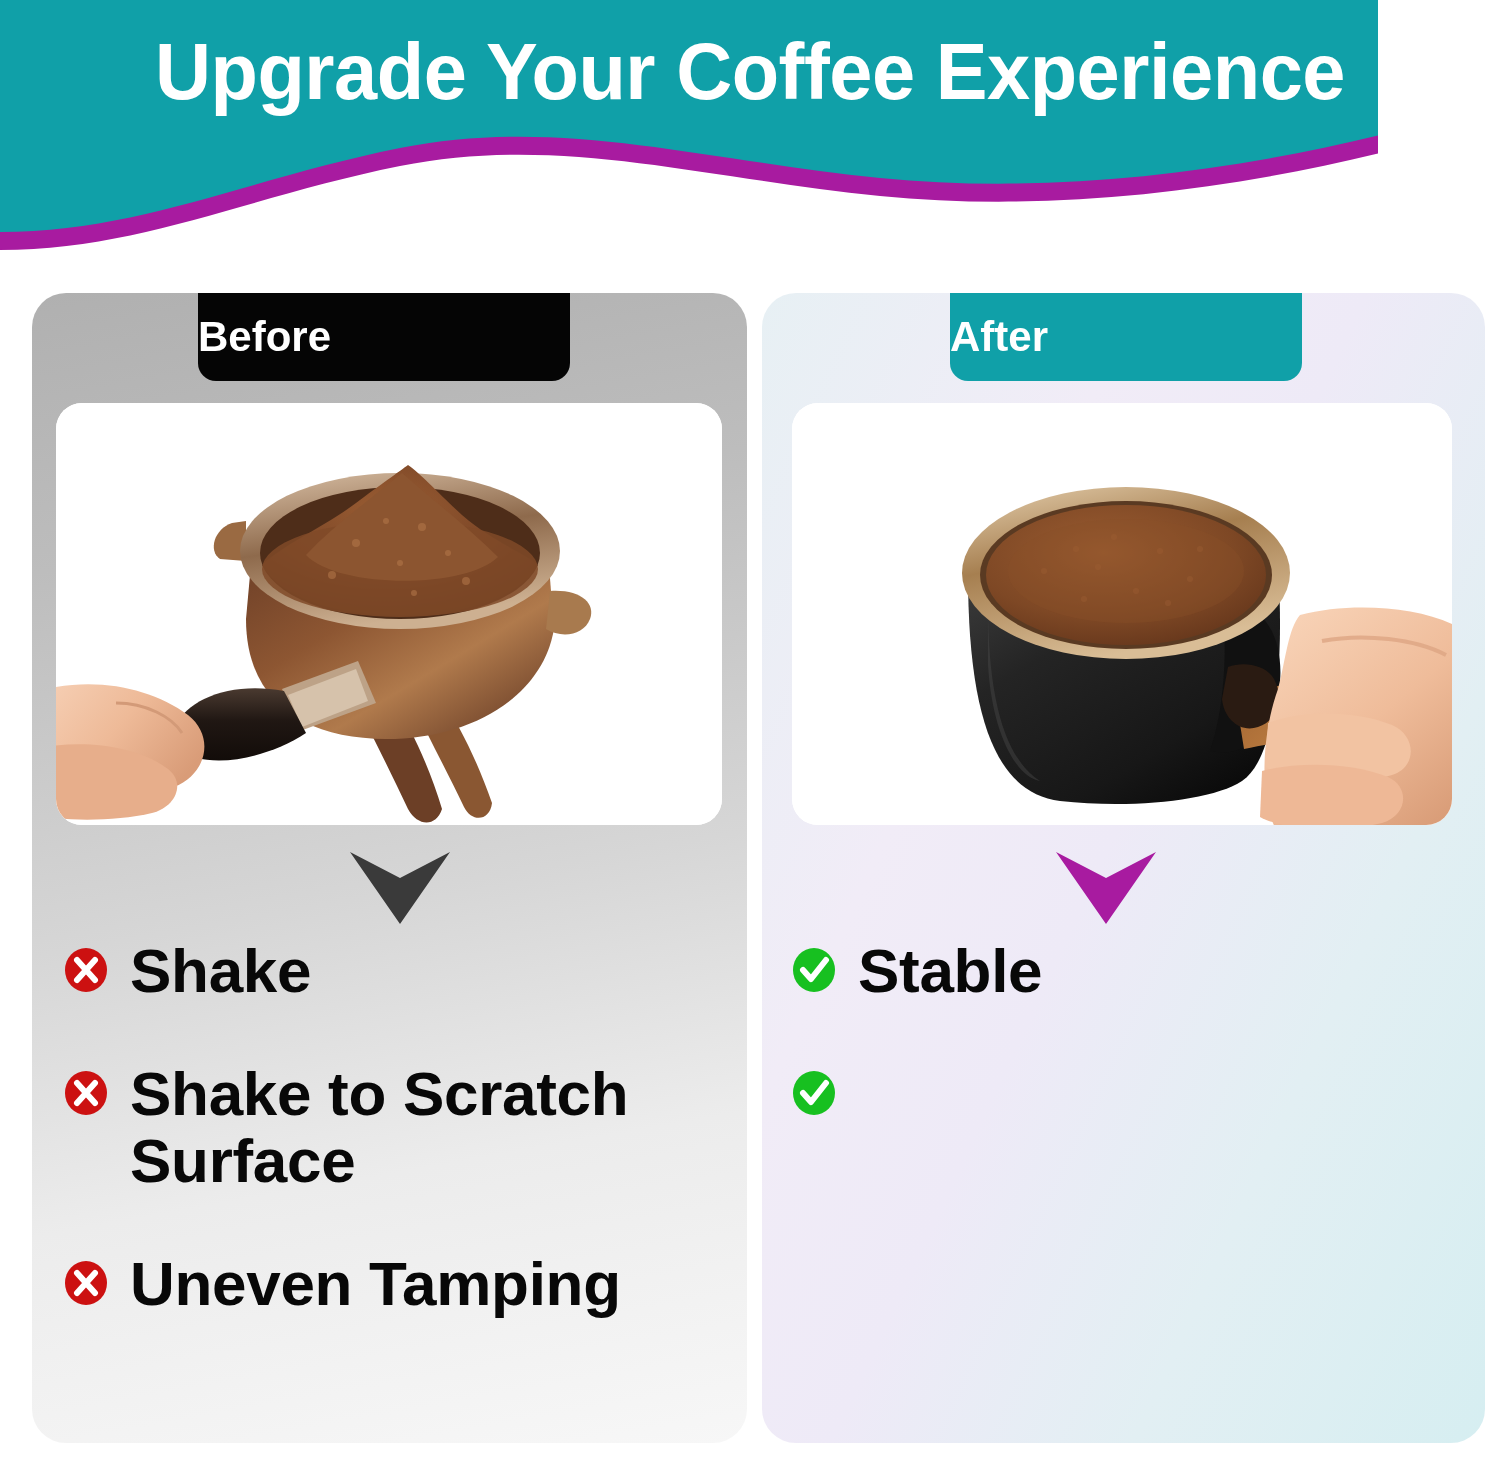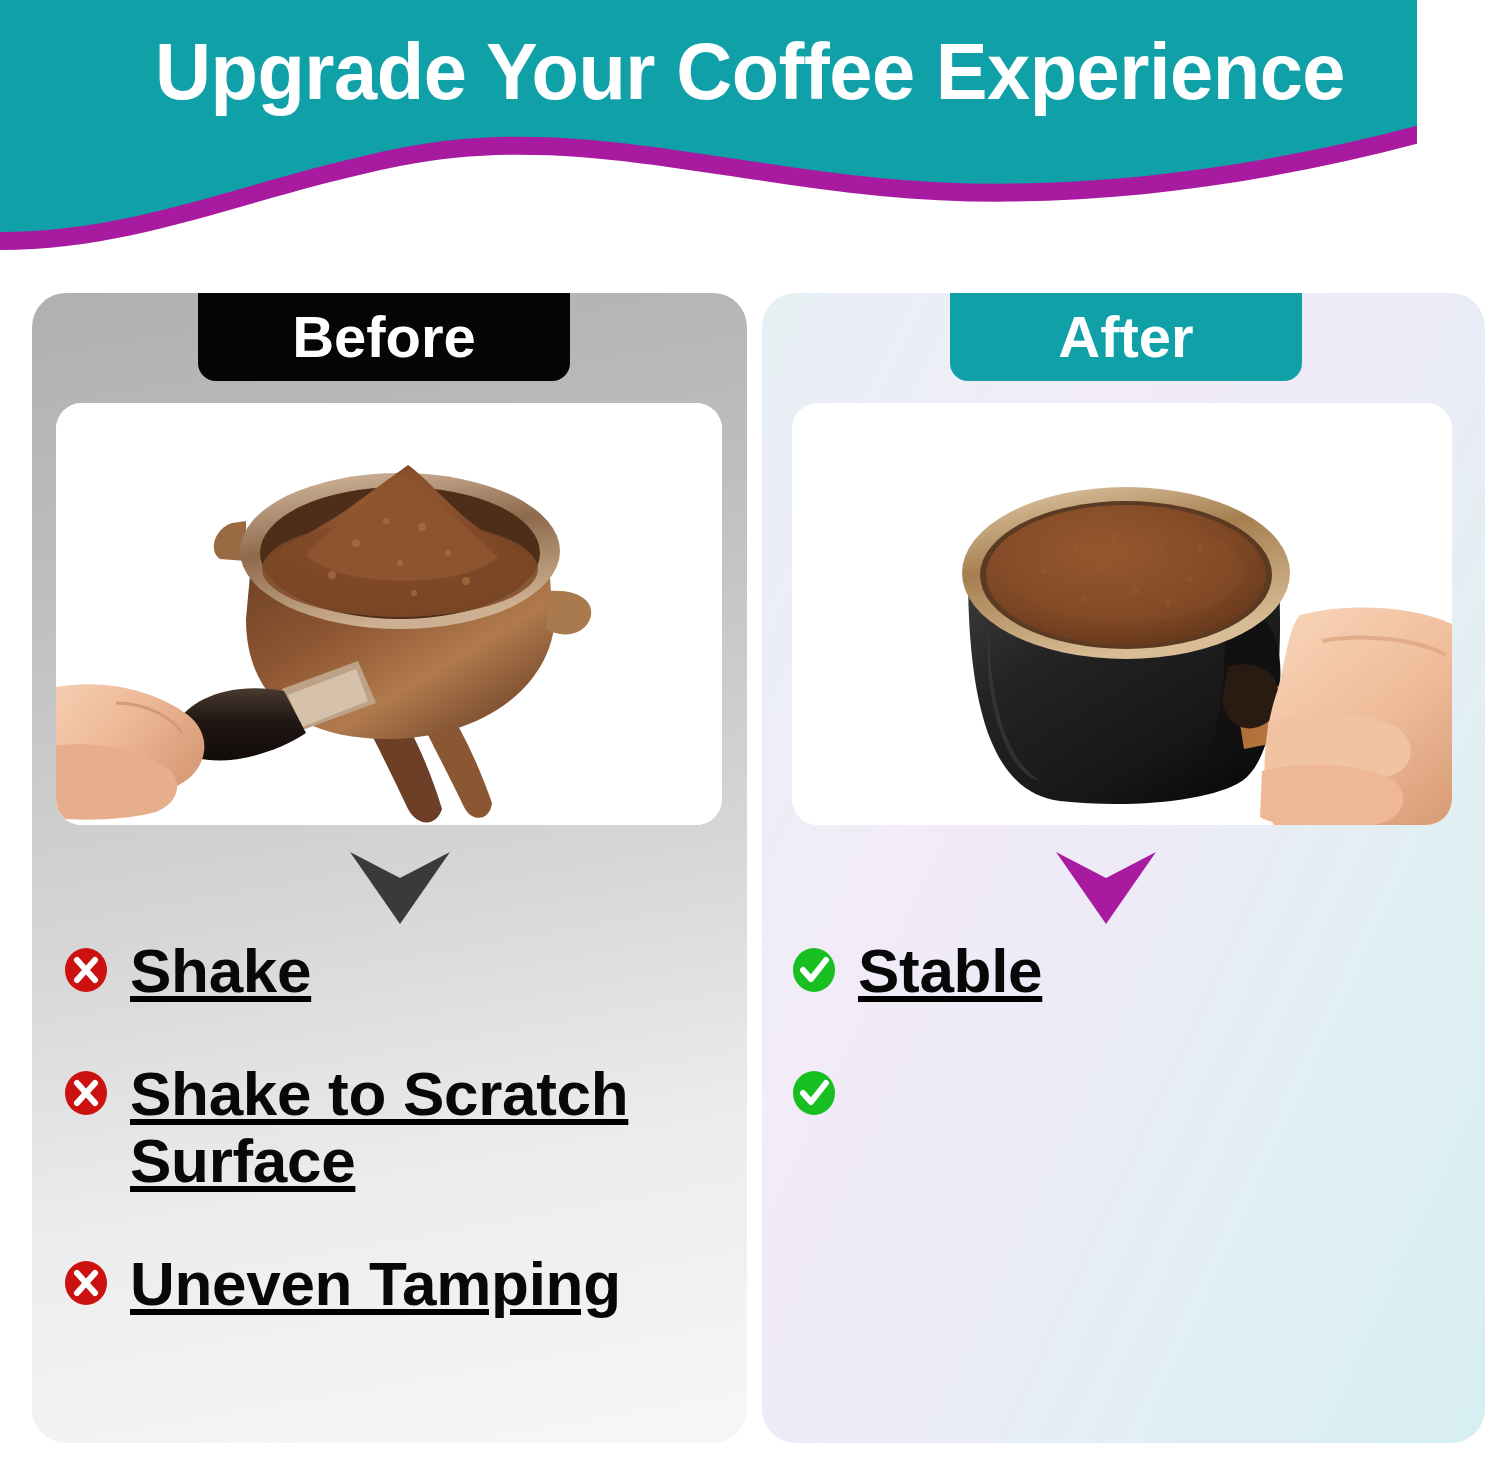--- a/index.html
+++ b/index.html
@@ -18,21 +18,20 @@
     background: #ffffff;
   }
 
   
   #header-band {
     position: absolute;
     left: 0; top: 0;
     width: 1378px;
     height: 290px;
     overflow: hidden;
-    padding-left: 39px;
   }
   #header-svg { position: absolute; left: 0; top: 0; }
   #header-title {
     position: absolute;
     left: 0; top: 24px;
     width: 1500px;
     text-align: center;
     color: #ffffff;
     font-family: "Liberation Sans Narrow", "Liberation Sans", sans-serif;
     font-weight: bold;
@@ -64,23 +63,23 @@
 
   
   .badge {
     position: absolute;
     top: 0;
     height: 88px;
     border-radius: 0 0 18px 18px;
     color: #ffffff;
     font-family: "Liberation Sans Narrow", "Liberation Sans", sans-serif;
     font-weight: bold;
-    font-size: 58px;
+    font-size: 42px;
     line-height: 88px;
-    text-align: center;
+    text-align: left;
     white-space: nowrap;
   }
   #badge-before {
     left: 166px;
     width: 372px;
     background: #050505;
   }
   #badge-after {
     left: 188px;
     width: 352px;
@@ -116,21 +115,20 @@
     left: 32px;
     top: 645px;
     width: 660px;
   }
   #panel-after .feature-list { left: 30px; }
 
   .feature-row {
     display: flex;
     align-items: flex-start;
     margin-bottom: 56px;
-    text-decoration: underline;
   }
   .feature-row:last-child { margin-bottom: 0; }
 
   .mark {
     flex: 0 0 auto;
     width: 44px;
     height: 46px;
     margin-top: 9px;
     margin-right: 22px;
   }

